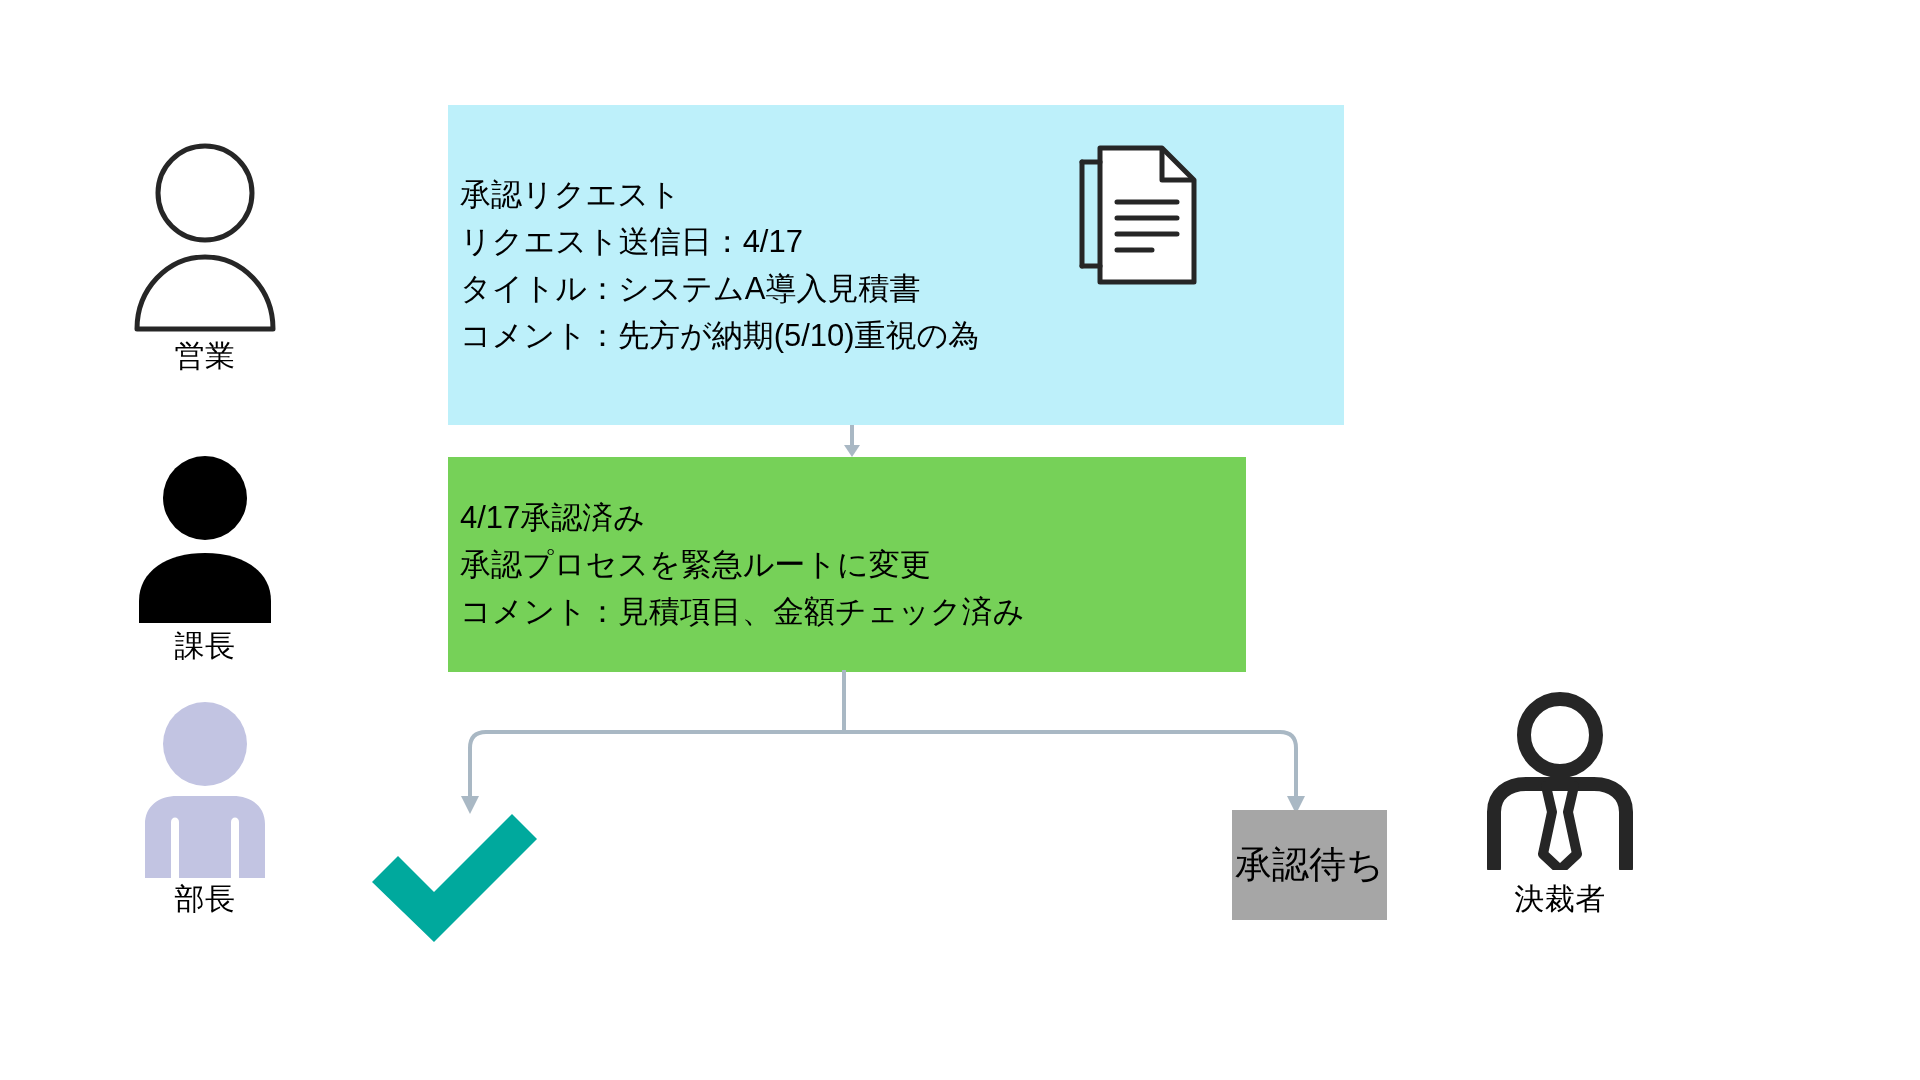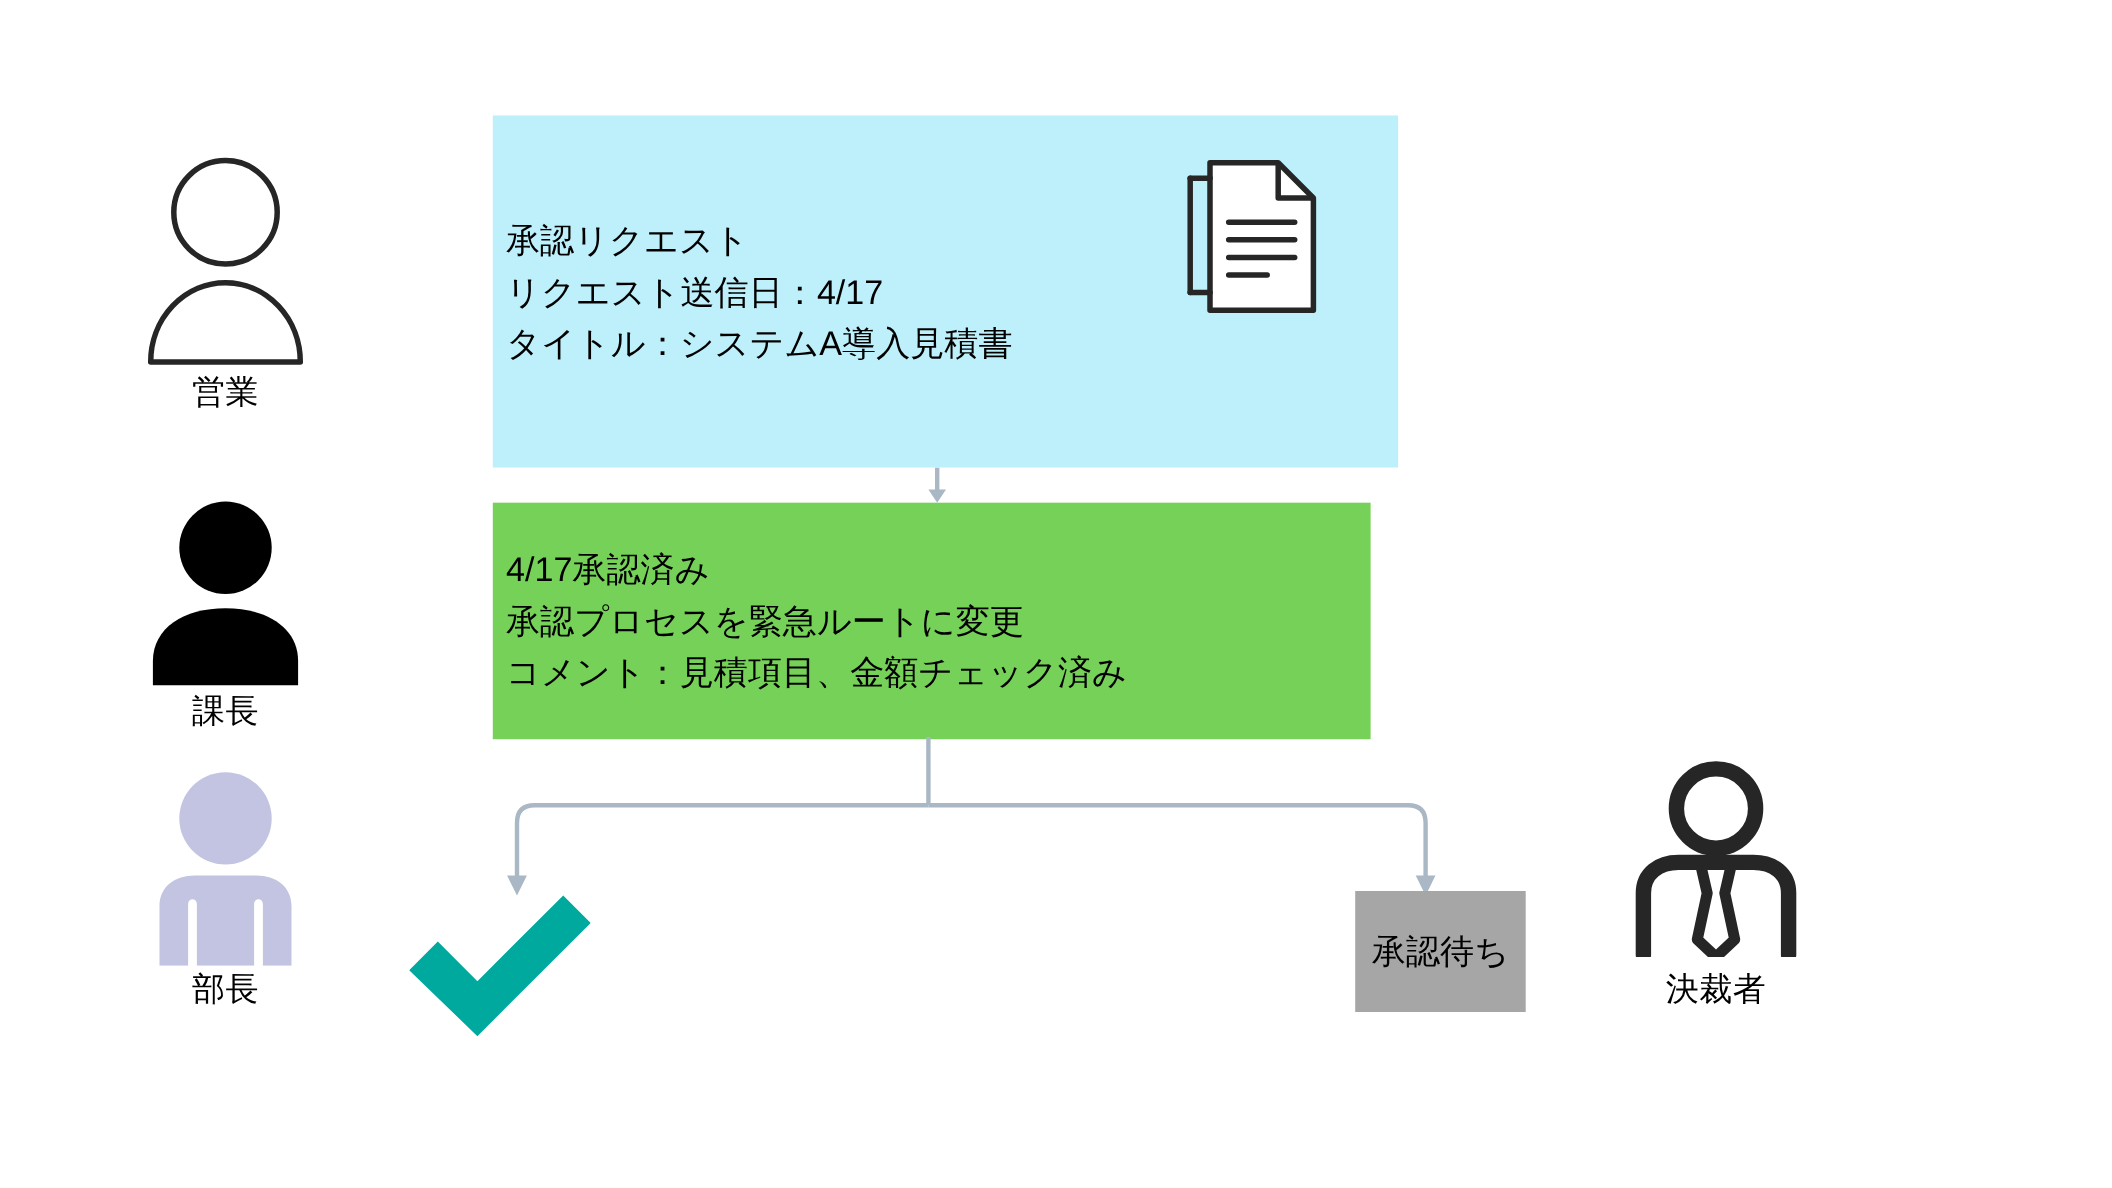--- a/index.html
+++ b/index.html
@@ -47,21 +47,21 @@
   }
   .msgbox .line {
     font-size: 31px;
     line-height: 47px;
     color: #000000;
     white-space: nowrap;
   }
   #request-box {
     left: 448px;
     top: 105px;
-    width: 823px;
+    width: 896px;
     height: 320px;
     background: #bdf0fa;
     padding: 0 0 0 12px;
   }
   #approved-box {
     left: 448px;
     top: 457px;
     width: 798px;
     height: 215px;
     background: #76d158;
@@ -87,21 +87,21 @@
     left: 1232px;
     top: 810px;
     width: 155px;
     height: 110px;
     background: #a6a6a6;
     display: flex;
     align-items: center;
     justify-content: center;
   }
   #pending-box .pending-text {
-    font-size: 31px;
+    font-size: 37px;
     line-height: 1.2;
     color: #000000;
     white-space: nowrap;
   }
 
   
   #check-mark {
     position: absolute;
     left: 372px;
     top: 812px;
@@ -151,20 +151,21 @@
         <path d="M14 178 L14 124 C14 106 28 96 46 96 L102 96 C120 96 134 106 134 124 L134 178 L108 178 L108 122 C108 116 100 116 100 122 L100 178 L48 178 L48 122 C48 116 40 116 40 122 L40 178 Z" fill="#c2c4e2"></path>
       </svg>
     </span>
     <div class="role-label">部長</div>
   </div>
 
   <div id="request-box" class="msgbox">
     <div class="line">承認リクエスト</div>
     <div class="line">リクエスト送信日：4/17</div>
     <div class="line">タイトル：システムA導入見積書</div>
+    <div class="line">コメント：先方が納期(5/10)重視の為</div>
   </div>
 
   <span id="doc-icon">
     <svg width="140" height="150" viewBox="0 0 140 150" xmlns="http://www.w3.org/2000/svg">
       <path d="M28 8 L90 8 L122 40 L122 142 L28 142 Z" fill="#ffffff" stroke="#262626" stroke-width="5" stroke-linejoin="round"></path>
       <path d="M90 8 L90 40 L122 40" fill="none" stroke="#262626" stroke-width="5" stroke-linejoin="round"></path>
       <path d="M10 22 L10 126" fill="none" stroke="#262626" stroke-width="5" stroke-linecap="round"></path>
       <path d="M10 22 L28 22" fill="none" stroke="#262626" stroke-width="5" stroke-linecap="round"></path>
       <path d="M10 126 L28 126" fill="none" stroke="#262626" stroke-width="5" stroke-linecap="round"></path>
       <path d="M45 62 L105 62 M45 78 L105 78 M45 94 L105 94 M45 110 L80 110" fill="none" stroke="#262626" stroke-width="5" stroke-linecap="round"></path>

